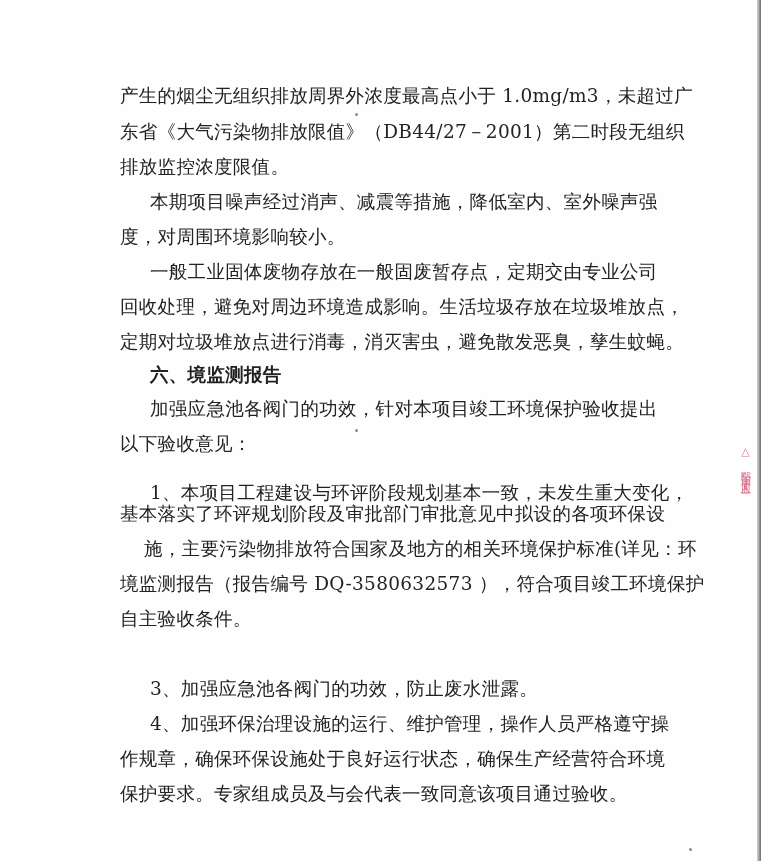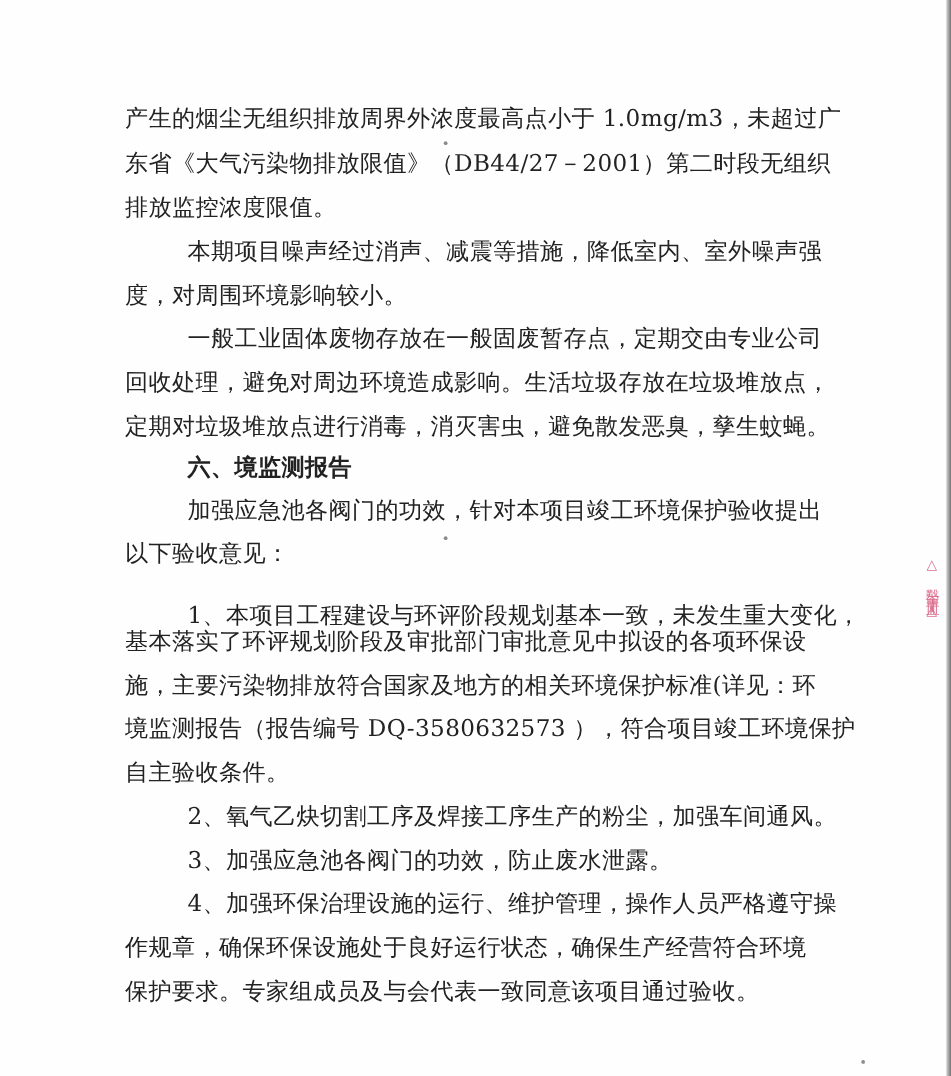--- a/index.html
+++ b/index.html
@@ -26,21 +26,21 @@
     .right-edge {
       position: absolute;
       left: 757px;
       top: 0;
       width: 4px;
       height: 861px;
       background: linear-gradient(to right, #d6d6d6, #6e6e6e);
     }
     .line {
       position: absolute;
-      left: 100px;
+      left: 120px;
       font-size: 18.5px;
       line-height: 26px;
       white-space: nowrap;
       letter-spacing: 0.3px;
       color: #222;
     }
     .indent { left: 150px; }
     .heading { font-weight: bold; font-family: "DejaVu Sans", "Liberation Sans", sans-serif; }
     .stamp {
       position: absolute;
@@ -78,25 +78,24 @@
   <div class="line" style="top:294px;">回收处理，避免对周边环境造成影响。生活垃圾存放在垃圾堆放点，</div>
   <div class="line" style="top:329px;">定期对垃圾堆放点进行消毒，消灭害虫，避免散发恶臭，孳生蚊蝇。</div>
 
   <div class="line indent heading" style="top:362px;">六、境监测报告</div>
 
   <div class="line indent" style="top:396px;">加强应急池各阀门的功效，针对本项目竣工环境保护验收提出</div>
   <div class="line" style="top:431px;">以下验收意见：</div>
 
   <div class="line indent" style="top:466px;margin-top:14px;">1、本项目工程建设与环评阶段规划基本一致，未发生重大变化，</div>
   <div class="line" style="top:501px;">基本落实了环评规划阶段及审批部门审批意见中拟设的各项环保设</div>
-  <div class="line" style="top:536px;">施，主要污染物排放符合国家及地方的相关环境保护标准(详见：环</div>
+  <div class="line" style="top:536px;margin-left:24px;">施，主要污染物排放符合国家及地方的相关环境保护标准(详见：环</div>
   <div class="line" style="top:571px;">境监测报告（报告编号 DQ-3580632573 ），符合项目竣工环境保护</div>
   <div class="line" style="top:606px;">自主验收条件。</div>
 
-  <div class="line indent" style="top:641px;">2、氧气乙炔切割工序及焊接工序生产的粉尘，加强车间通风。</div>
 
   <div class="line indent" style="top:676px;">3、加强应急池各阀门的功效，防止废水泄露。</div>
 
   <div class="line indent" style="top:711px;">4、加强环保治理设施的运行、维护管理，操作人员严格遵守操</div>
   <div class="line" style="top:746px;">作规章，确保环保设施处于良好运行状态，确保生产经营符合环境</div>
   <div class="line" style="top:781px;">保护要求。专家组成员及与会代表一致同意该项目通过验收。</div>
 
   <div class="stamp">△鑿亇甼皿丶△</div>
 
   <div class="dot" style="left:355px; top:113px;"></div>

